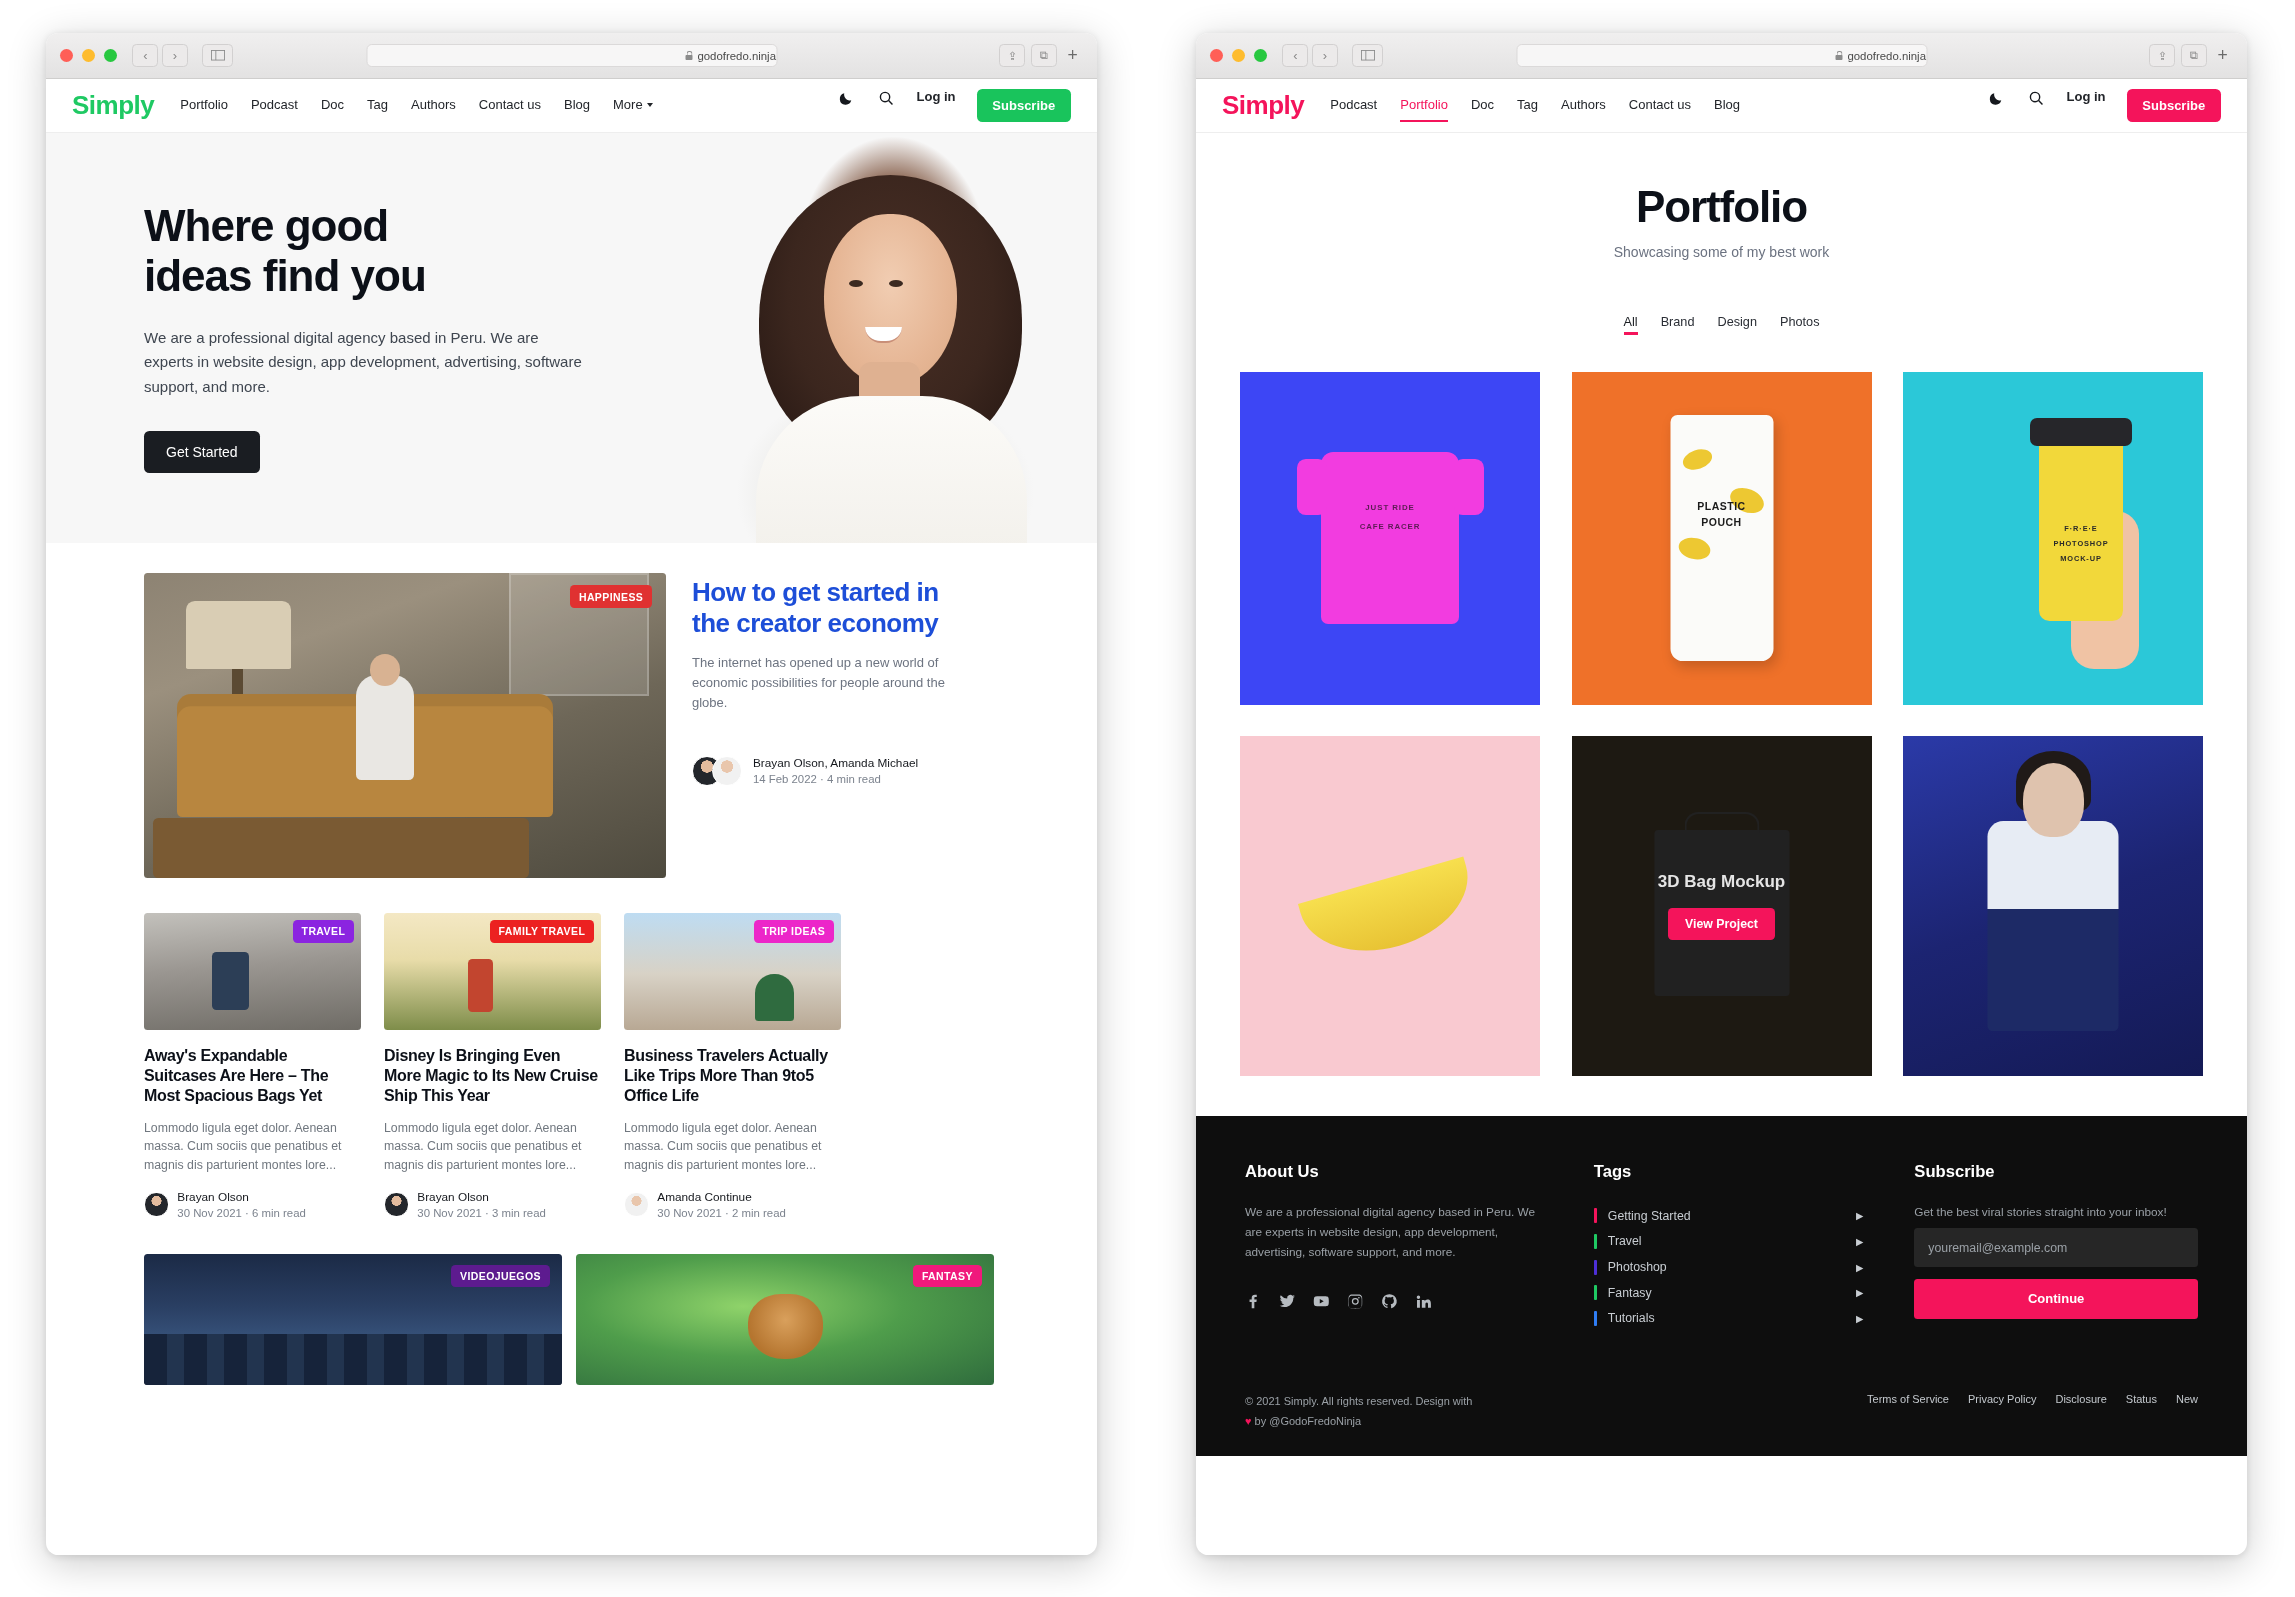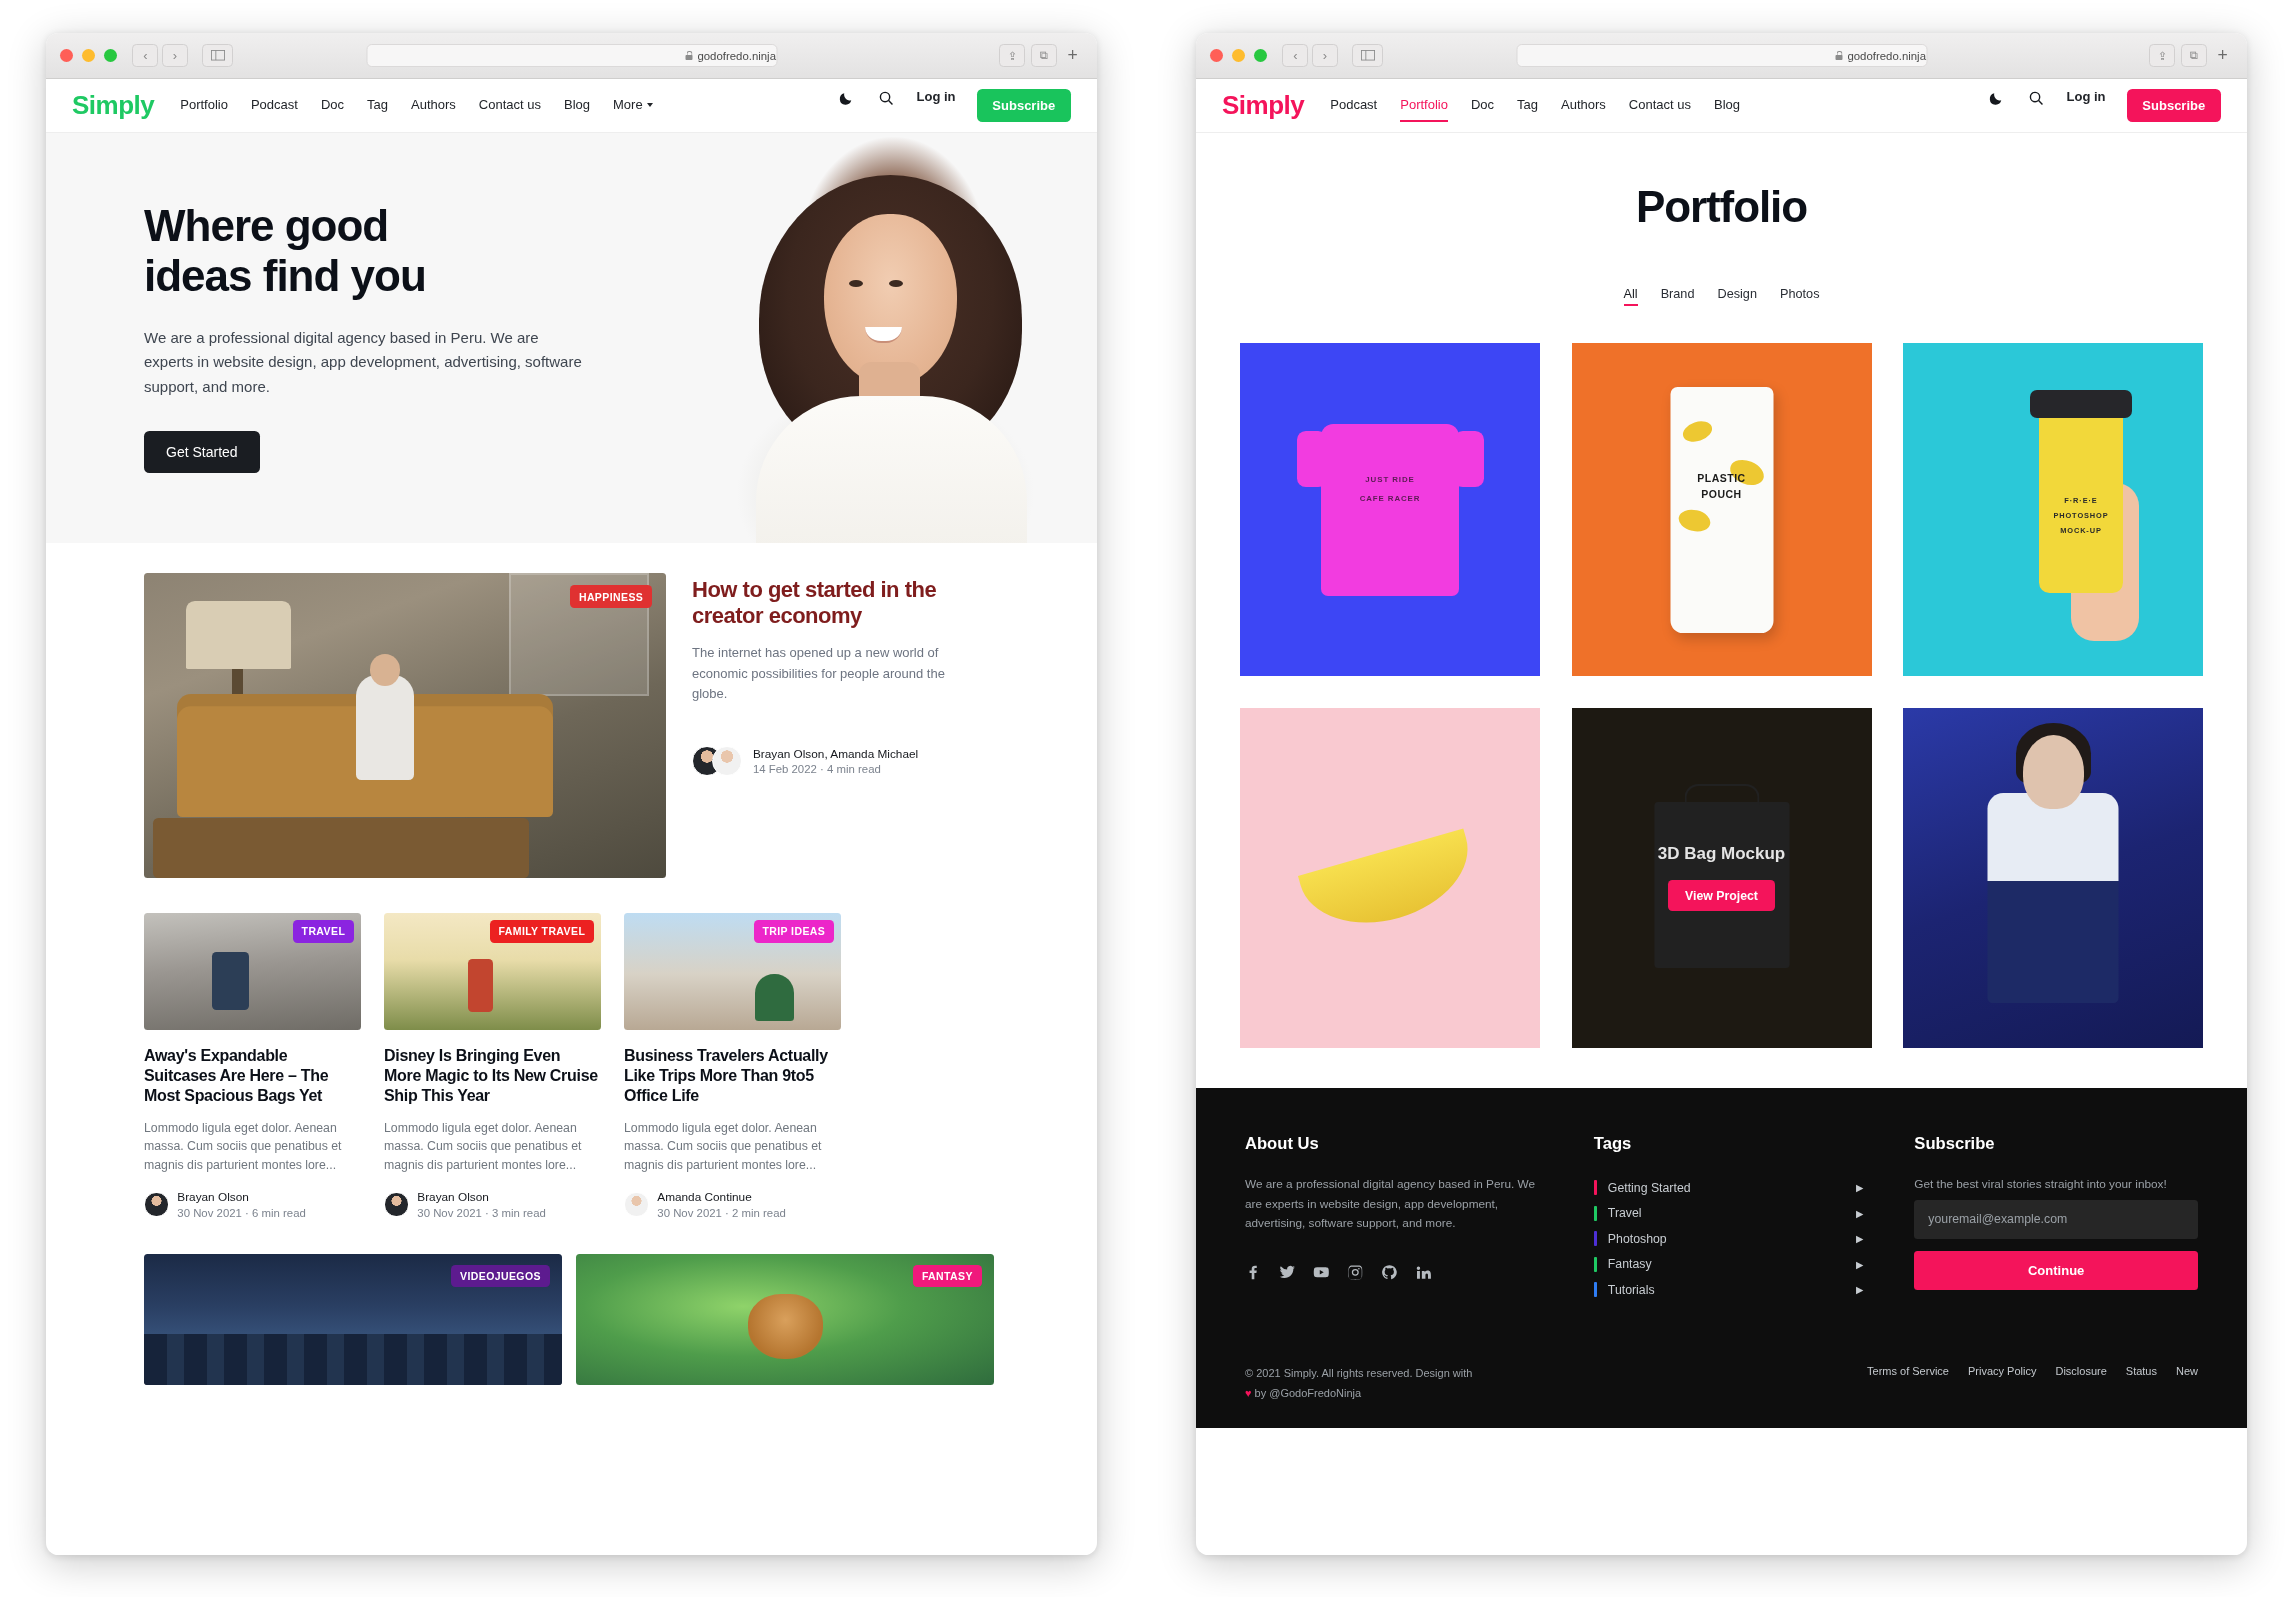--- a/index.html
+++ b/index.html
@@ -137,21 +137,21 @@
   .feat-img .lamp { position:absolute; left:42px; top:28px; width:105px; height:68px; background:#d9cdb4; border-radius:8.8px 8.8px 1.8px 1.8px;}
   .feat-img .lampstand{position:absolute;left:88px;top:96px;width:10.5px;height:75px;background:#5b4a33;}
   .feat-img .person{position:absolute;left:212px;top:102px;width:58px;height:105px;background:#e9e7e3;border-radius:21px 21px 5.3px 5.3px;}
   .feat-img .head{position:absolute;left:226px;top:81px;width:30px;height:31.5px;background:#d8b292;border-radius:50%;}
   .feat-img .shelf{position:absolute;right:17.5px;top:0;width:140px;height:123px;background:rgba(255,255,255,.16);border:2.6px solid rgba(255,255,255,.22);}
   .badge {
     position:absolute; color:#fff; font-size:10.5px; font-weight:800; letter-spacing:0.4px;
     padding:5.3px 8.8px; border-radius:4.4px;
   }
   .feat-txt { width: 263px; padding-top: 3.5px; }
-  .feat-h2 { font-size:22px; line-height:1.2; font-weight:800; color:#7f1d1d; letter-spacing:-0.5px;}
+  .feat-h2 { font-size:26px; line-height:1.2; font-weight:800; color:#1d4ed8; letter-spacing:-0.5px;}
   .feat-p { margin-top:14px; font-size:13px; line-height:1.56; color:#6d7481;}
   .byline { display:flex; align-items:center; gap:10.5px; margin-top:42px; }
   .avatars { display:flex; }
   .av { width:30px;height:30px;border-radius:50%;border:1.8px solid #fff;background:#ccc; overflow:hidden; position:relative;}
   .av+.av{margin-left:-9.6px;}
   .av.m { background: radial-gradient(circle at 50% 34%, #e3bb9d 0 26%, #23262b 27% 100%); }
   .av.f { background: radial-gradient(circle at 50% 34%, #e9c6ac 0 26%, #f1f1f1 27% 100%); }
   .by-name { font-size:11.8px; color:#15181d; font-weight:500;}
   .by-meta { font-size:11.4px; color:#7c838e; margin-top:2.6px;}
 
@@ -475,20 +475,21 @@
               <line x1="12.8" y1="12.8" x2="17.4" y2="17.4" stroke="#15181d" stroke-width="1.7"></line>
             </svg>
         </div>
         <a class="login" href="#">Log in</a>
         <button class="btn-sub pink">Subscribe</button>
       </div>
     </div>
 
     <div class="pf-head">
       <h1 class="pf-title">Portfolio</h1>
+      <p class="pf-sub">Showcasing some of my best work</p>
       <div class="pf-filters">
         <a class="pf-filter active" href="#">All</a>
         <a class="pf-filter" href="#">Brand</a>
         <a class="pf-filter" href="#">Design</a>
         <a class="pf-filter" href="#">Photos</a>
       </div>
     </div>
 
     <div class="pf-grid">
       <div class="pf-cell pc-blue">

